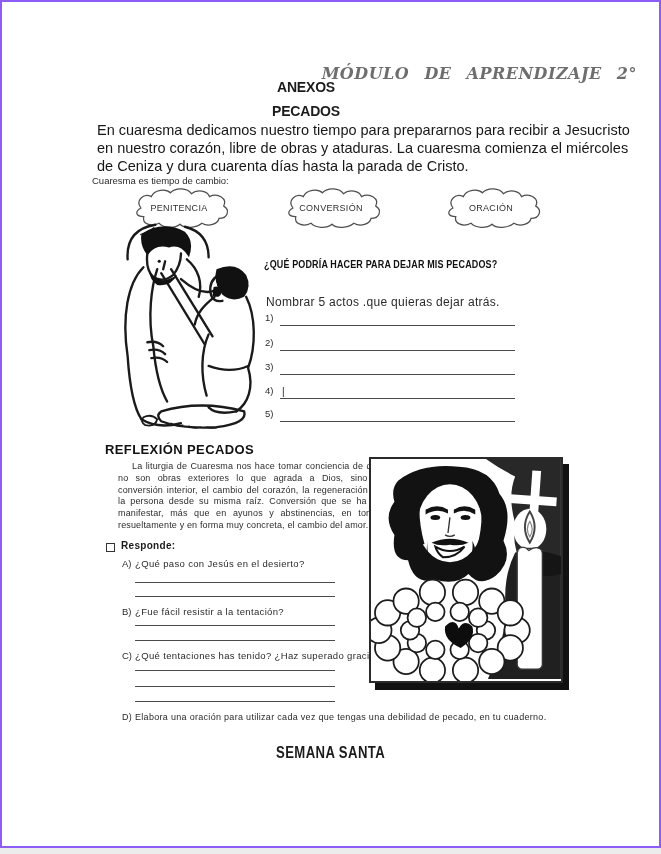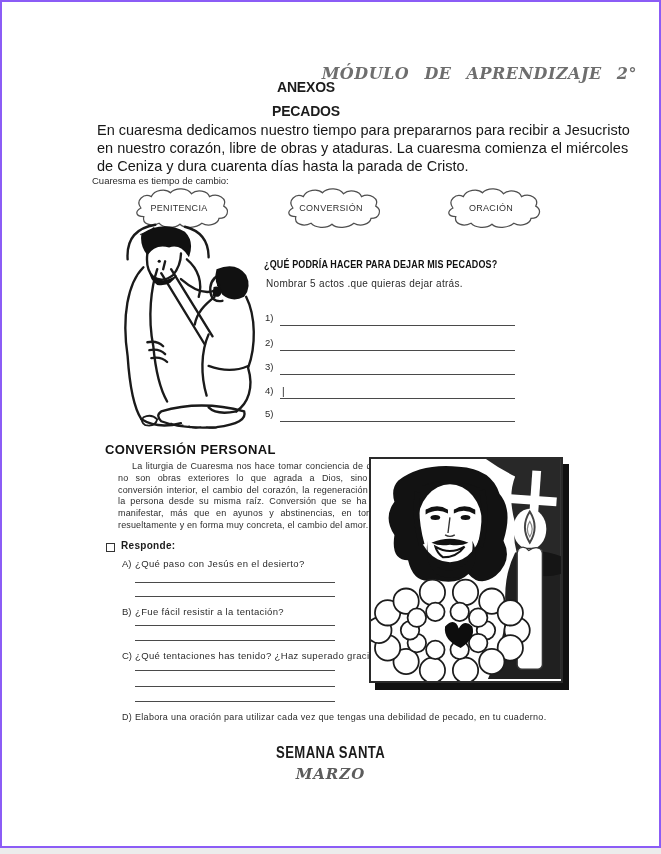--- a/index.html
+++ b/index.html
@@ -33,21 +33,21 @@
     position:absolute;left:0;top:0;width:110px;height:40px;
     display:flex;align-items:center;justify-content:center;
     font-size:9px;color:#303030;letter-spacing:0.3px;
   }
   .cloud1{left:122px;top:186px;} .cloud2{left:274px;top:186px;} .cloud3{left:434px;top:186px;}
   .illus-left{left:96px;top:215px;width:158px;height:214px;}
   .q-heading{
     left:262px;top:256px;font-weight:bold;font-size:11.5px;white-space:nowrap;
     transform:scaleX(0.78);transform-origin:left center;letter-spacing:0.2px;color:#111;
   }
-  .q-sub{left:264px;top:276px;font-size:10px;letter-spacing:0.3px;color:#2b2b2b;white-space:nowrap;}
+  .q-sub{left:264px;top:293px;font-size:12px;letter-spacing:0.3px;color:#2b2b2b;white-space:nowrap;}
   .blank-row{left:263px;width:252px;height:15px;}
   .blank-num{position:absolute;left:0;top:0;font-size:9.5px;color:#2b2b2b;}
   .blank-line{position:absolute;left:15px;top:0;width:235px;height:13px;border-bottom:1px solid #4a4a4a;}
   .caret{position:absolute;left:17px;top:1px;font-size:10px;color:#222;}
   .r1{top:310px;}.r2{top:335px;}.r3{top:359px;}.r4{top:383px;}.r5{top:406px;}
   .refl-title{left:103px;top:440px;font-weight:bold;font-size:13px;letter-spacing:0.4px;color:#111;}
   .refl-body{
     left:100px;top:459px;width:264px;
     font-size:9px;line-height:11.8px;text-align:justify;text-indent:14px;
     letter-spacing:0.15px;color:#2d2d2d;margin-left:16px;
@@ -161,21 +161,21 @@
   <div class="abs blank-row r4">
     <span class="blank-num">4)</span>
     <span class="blank-line"></span>
     <span class="caret">|</span>
   </div>
   <div class="abs blank-row r5">
     <span class="blank-num">5)</span>
     <span class="blank-line"></span>
   </div>
 
-  <div class="abs refl-title">CONVERSIÓN PERSONAL</div>
+  <div class="abs refl-title">REFLEXIÓN PECADOS</div>
   <div class="abs refl-body">La liturgia de Cuaresma nos hace tomar conciencia de que no son obras exteriores lo que agrada a Dios, sino la conversión interior, el cambio del corazón, la regeneración de la persona desde su misma raíz. Conversión que se ha de manifestar, más que en ayunos y abstinencias, en tomar resueltamente y en forma muy concreta, el cambio del amor.</div>
 
   <div class="abs respond-box"></div>
   <div class="abs respond-label">Responde:</div>
 
   <div class="abs qa-label" style="left:120px;top:556px;">A)</div>
   <div class="abs qa-q" style="left:133px;top:556px;">¿Qué paso con Jesús en el desierto?</div>
   <div class="abs ans-line" style="top:579px;"></div>
   <div class="abs ans-line" style="top:593px;"></div>
 
@@ -246,15 +246,14 @@
           <circle cx="91" cy="157" r="9.5"></circle>
         <circle cx="110" cy="163" r="9.5"></circle>
       </g>
       <path d="M76,172 q10,-10 14,2 q6,-10 14,-2 q4,12 -12,22 q-18,-8 -16,-22 z" fill="#0d0d0d"></path>
     </svg>
   </div>
 
   <div class="abs footer1">
     <span>SEMANA SANTA</span>
   </div>
-  <div class="abs footer2">MARZO</div>
 
 </div>
 
 </body></html>

